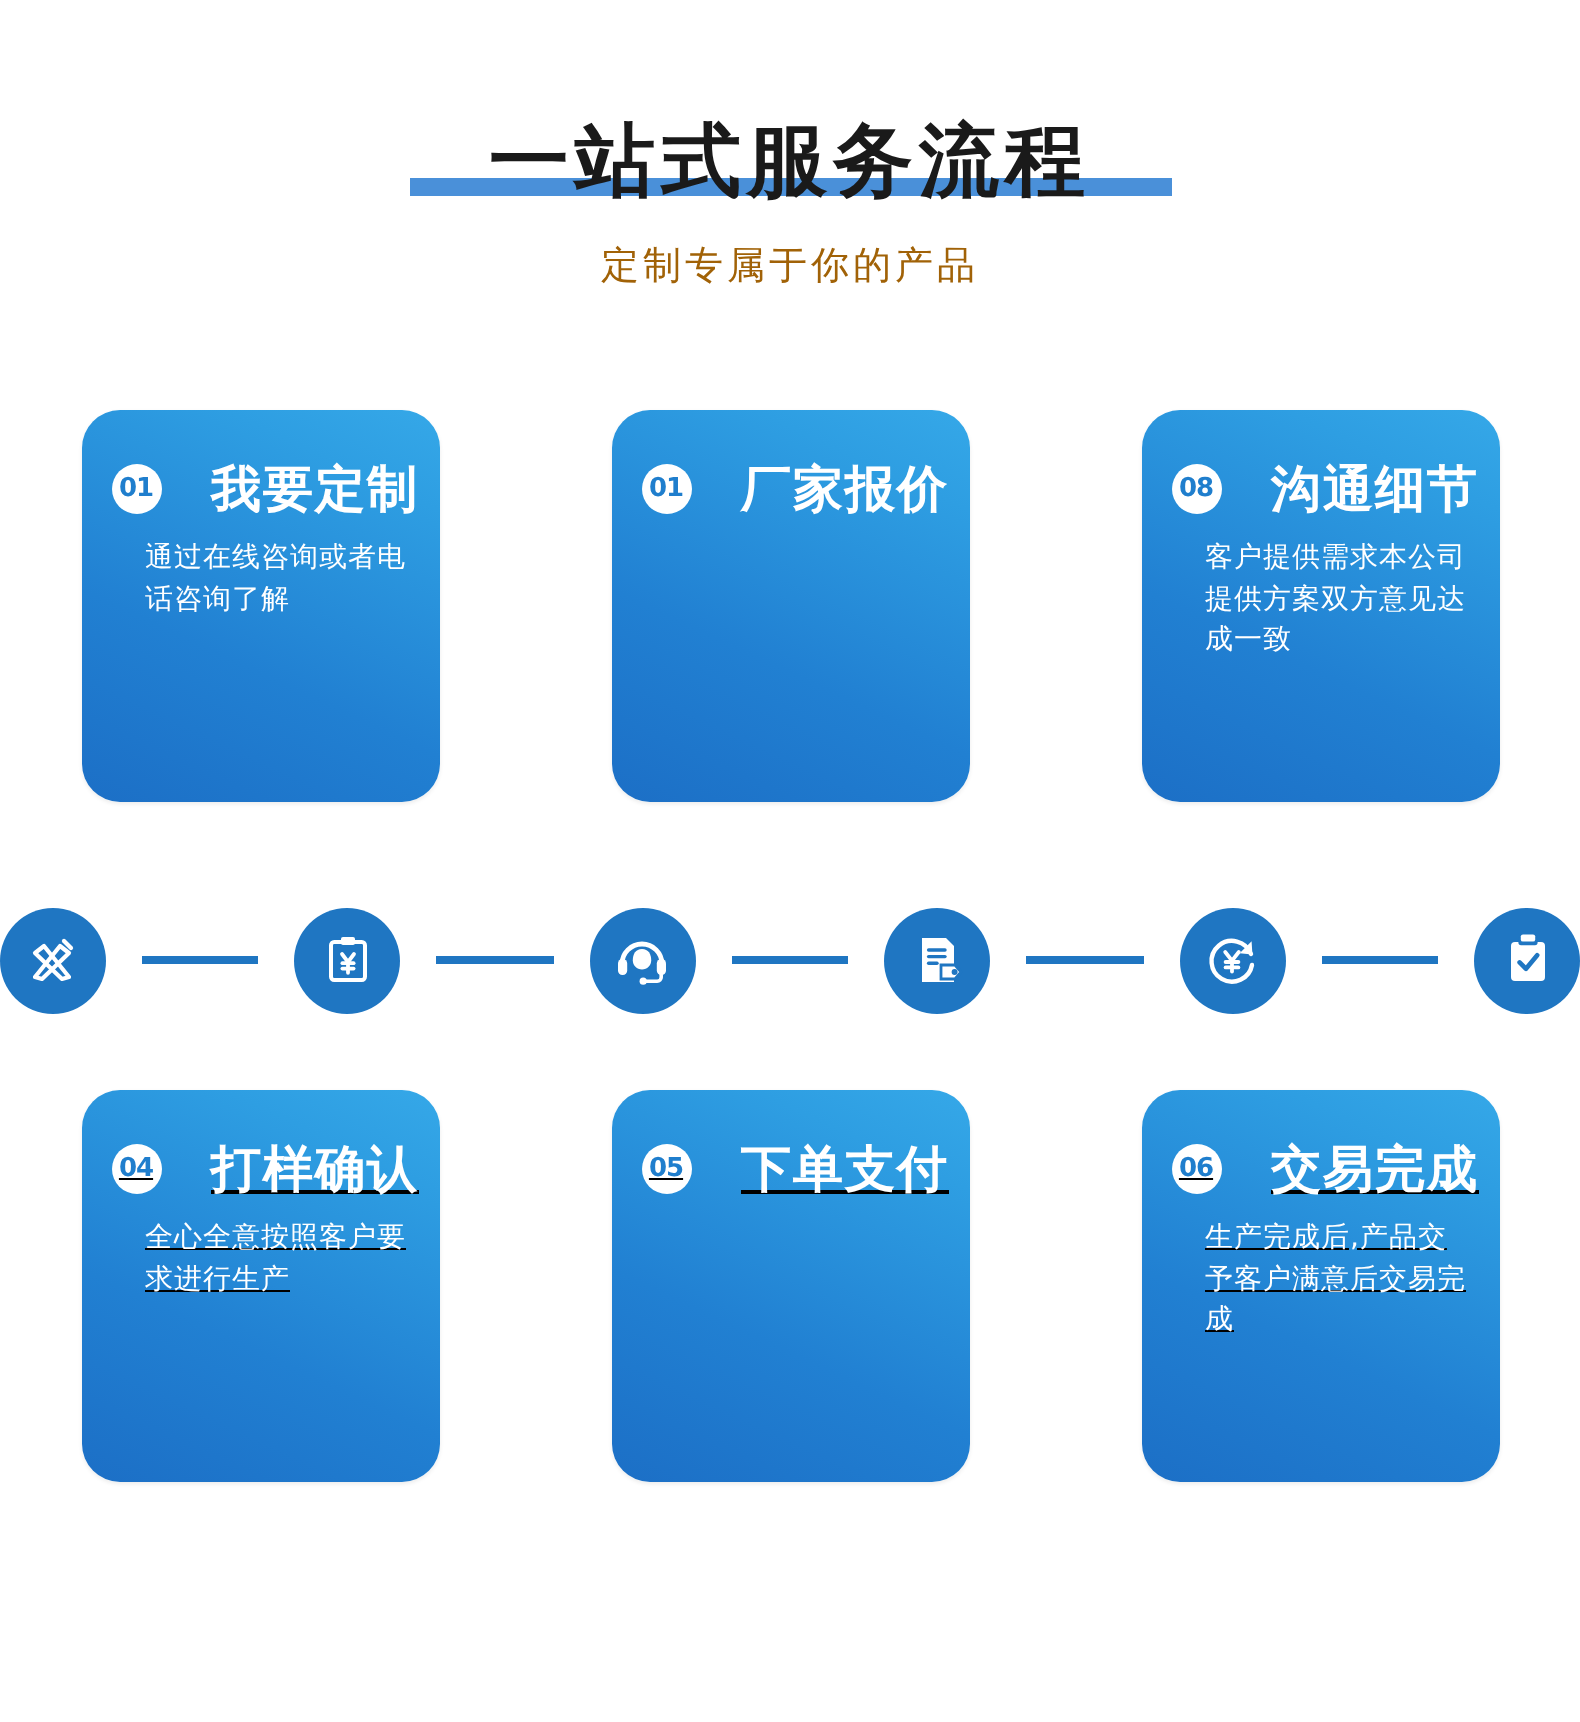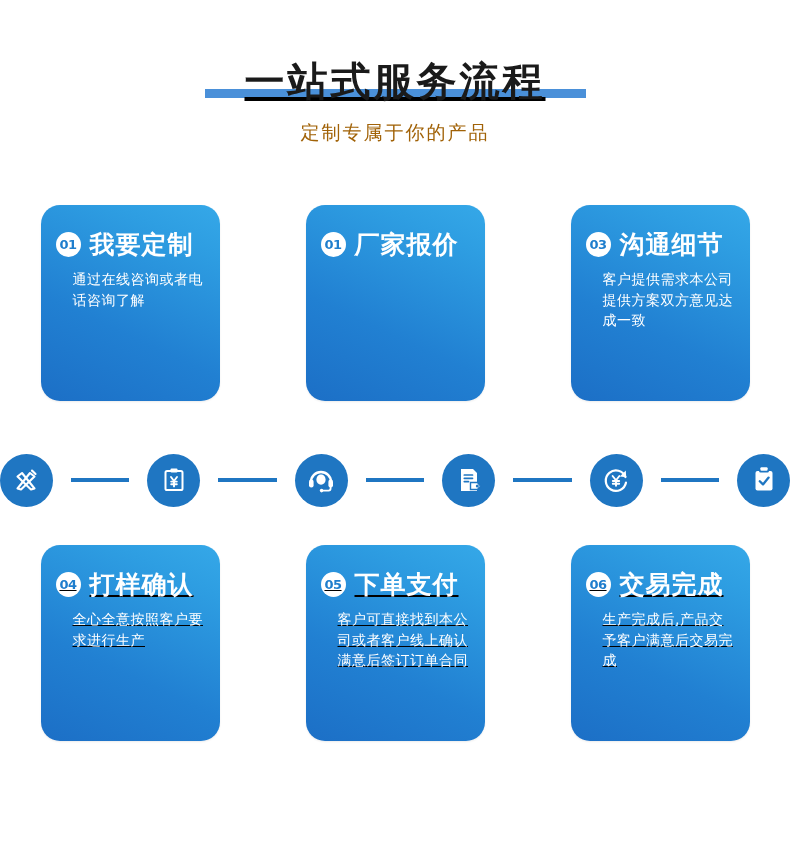--- a/index.html
+++ b/index.html
@@ -17,21 +17,20 @@
 
   
   .header {
     text-align: center;
     padding-top: 58px;
   }
   .title-wrap {
     position: relative;
     display: inline-block;
     padding: 0 40px;
-    text-decoration: underline;
   }
   .title-underline {
     position: absolute;
     left: 0;
     right: 0;
     bottom: 6px;
     height: 9px;
     background: #4a90d9;
     z-index: 0;
   }
@@ -71,21 +70,21 @@
     padding: 27px 15px 20px 15px;
     color: #ffffff;
     box-shadow: 0 1px 2px rgba(0,0,0,0.08);
   }
   .card-top { min-height: 196px; }
   .card-bottom { min-height: 196px; }
 
   .card-head {
     display: flex;
     align-items: flex-end;
-    gap: 9px;
+    gap: 25px;
     margin-bottom: 12px;
   }
   .badge {
     width: 25px;
     height: 25px;
     min-width: 25px;
     border-radius: 50%;
     background: #ffffff;
     color: #1f7ecd;
     font-size: 13px;
@@ -163,21 +162,21 @@
 
   <div class="card card-top">
     <div class="card-head">
       <div class="badge">01</div>
       <div class="card-title">厂家报价</div>
     </div>
   </div>
 
   <div class="card card-top">
     <div class="card-head">
-      <div class="badge">03</div>
+      <div class="badge">08</div>
       <div class="card-title">沟通细节</div>
     </div>
     <div class="card-body">客户提供需求本公司提供方案双方意见达成一致</div>
   </div>
 
 </div>
 
 <div class="icon-strip">
 
   <div class="icon-circle">
@@ -265,21 +264,20 @@
       <div class="card-title">打样确认</div>
     </div>
     <div class="card-body">全心全意按照客户要求进行生产</div>
   </div>
 
   <div class="card card-bottom">
     <div class="card-head">
       <div class="badge">05</div>
       <div class="card-title">下单支付</div>
     </div>
-    <div class="card-body">客户可直接找到本公司或者客户线上确认满意后签订订单合同</div>
   </div>
 
   <div class="card card-bottom">
     <div class="card-head">
       <div class="badge">06</div>
       <div class="card-title">交易完成</div>
     </div>
     <div class="card-body">生产完成后,产品交予客户满意后交易完成</div>
   </div>
 

